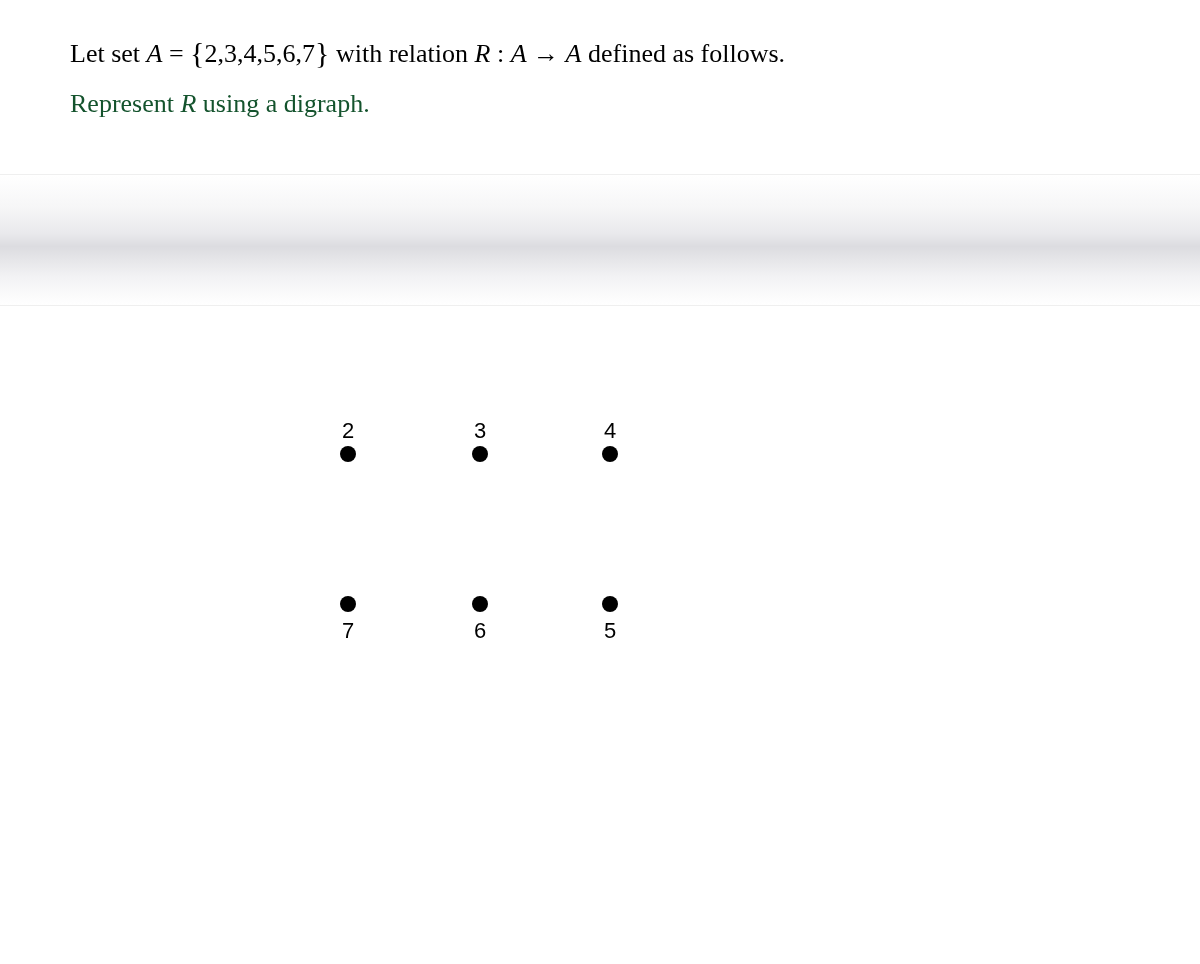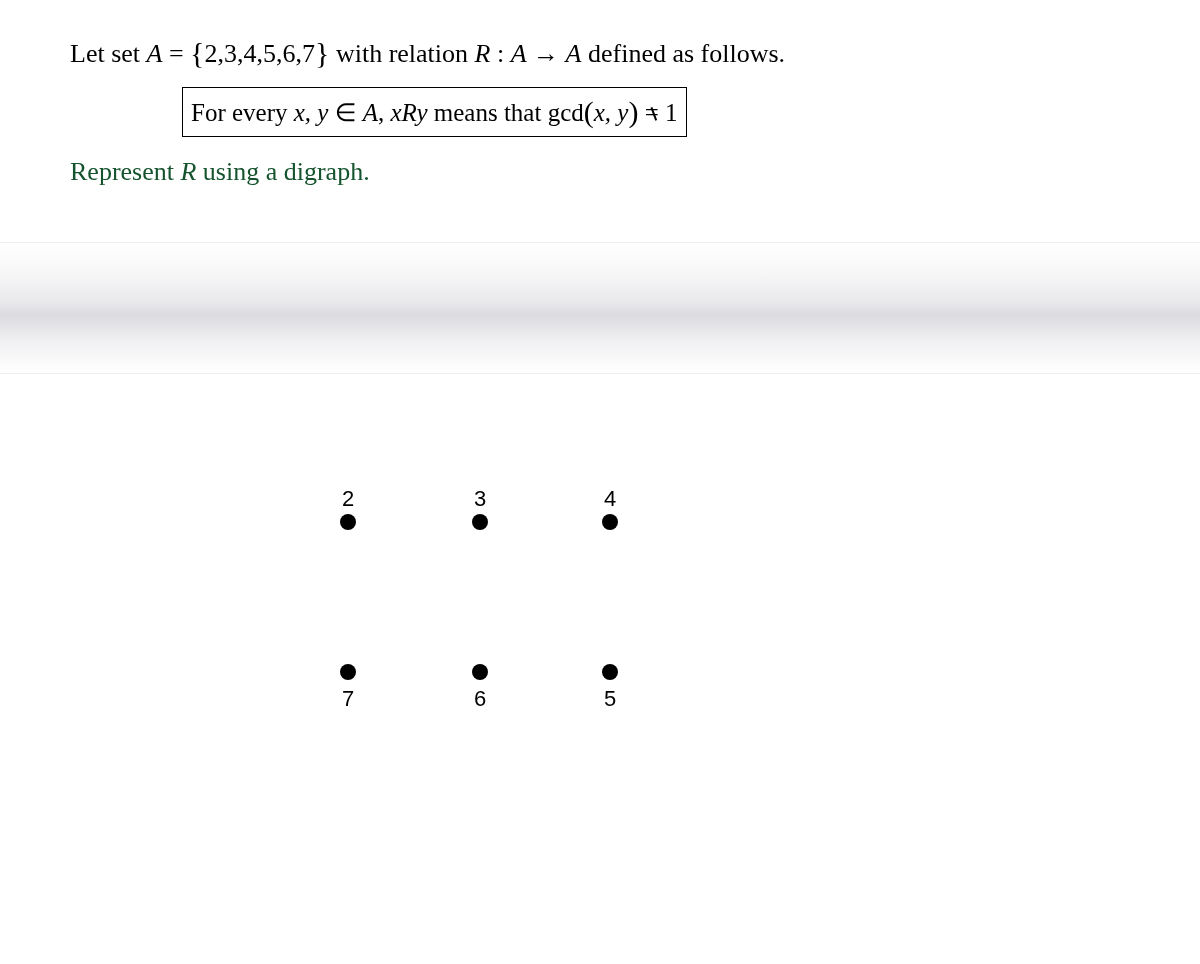--- a/index.html
+++ b/index.html
@@ -116,31 +116,20 @@
       <span class="set-braces">{</span><span>2,3,4,5,6,7</span><span class="set-braces">}</span>
       <span> with relation </span>
       <span class="math-ital">R</span>
       <span>: </span>
       <span class="math-ital">A</span>
       <span> → </span>
       <span class="math-ital">A</span>
       <span> defined as follows.</span>
     </div>
 
-    <div class="boxed">
-      <span>For every </span>
-      <span class="math-ital">x, y</span>
-      <span> ∈ </span>
-      <span class="math-ital">A</span><span>, </span>
-      <span class="math-ital">xRy</span>
-      <span> means that </span>
-      <span>gcd</span><span class="set-braces">(</span><span class="math-ital">x, y</span><span class="set-braces">)</span>
-      <span class="neq">=</span>
-      <span>1</span>
-    </div>
 
     <div class="prompt">
       <span>Represent </span>
       <span class="math-ital">R</span>
       <span> using a digraph.</span>
     </div>
   </div>
 
   <div class="separator"></div>
 

